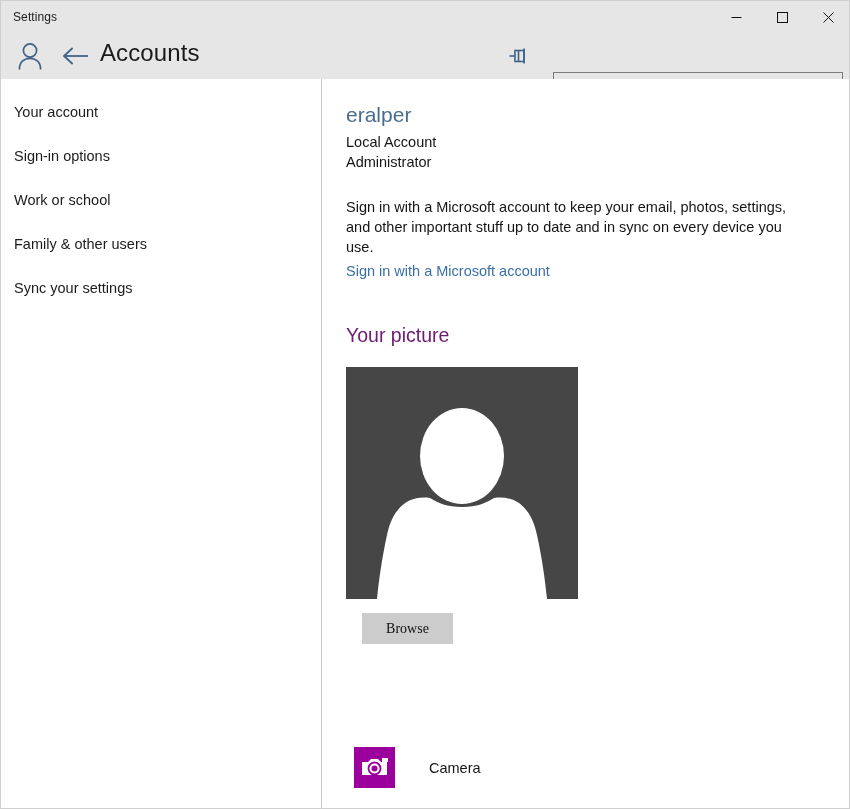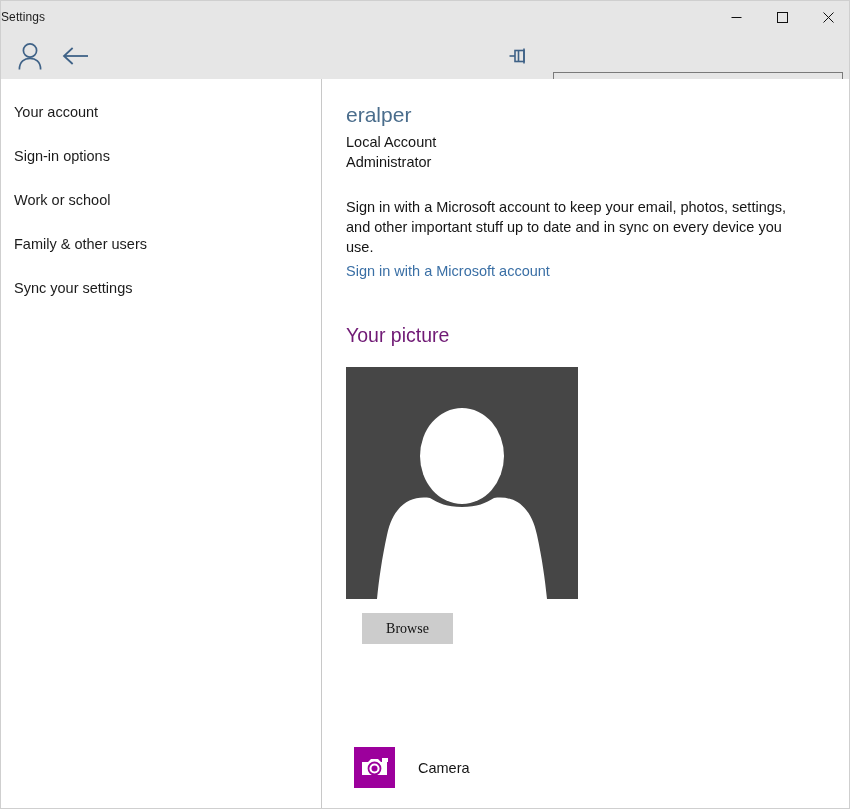--- a/index.html
+++ b/index.html
@@ -31,21 +31,21 @@
     left: 0; top: 0;
     width: 850px;
     height: 32px;
     background: #e6e6e6;
     display: flex;
     align-items: center;
   }
   .titlebar-caption {
     font-size: 12px;
     color: #1c1c1c;
-    margin-left: 0;
+    margin-left: 12px;
     letter-spacing: 0.1px;
     user-select: none;
   }
   .caption-buttons {
     position: absolute;
     right: 0; top: 0;
     height: 32px;
     display: flex;
   }
   .caption-btn {
@@ -254,21 +254,21 @@
     cursor: default;
   }
   .camera-icon {
     width: 41px;
     height: 41px;
     background: #9c009c;
     display: block;
     flex: 0 0 41px;
   }
   .camera-label {
-    margin-left: 23px;
+    margin-left: 34px;
     font-size: 14.5px;
     color: #151515;
     user-select: none;
   }
 </style>
 </head>
 <body>
 
 <div class="window">
 
@@ -304,20 +304,21 @@
       </svg>
     </div>
 
     <div class="back-btn">
       <svg width="28" height="18" viewBox="0 0 28 18">
         <line x1="2" y1="9" x2="26" y2="9" stroke="#3f6287" stroke-width="1.8"></line>
         <polyline points="10,1.6 2,9 10,16.4" fill="none" stroke="#3f6287" stroke-width="1.8" stroke-linecap="square" stroke-linejoin="miter"></polyline>
       </svg>
     </div>
 
+    <div class="page-title">Accounts</div>
 
     <div class="pin-btn">
       <svg width="22" height="20" viewBox="0 0 22 20">
         <line x1="1.5" y1="10" x2="7" y2="10" stroke="#3f6287" stroke-width="1.6"></line>
         <rect x="7" y="4.5" width="9" height="11" fill="none" stroke="#3f6287" stroke-width="1.6"></rect>
         <line x1="16" y1="2.5" x2="16" y2="17.5" stroke="#3f6287" stroke-width="1.6"></line>
         <line x1="10.5" y1="4.5" x2="10.5" y2="15.5" stroke="#3f6287" stroke-width="1.6"></line>
       </svg>
     </div>
 

